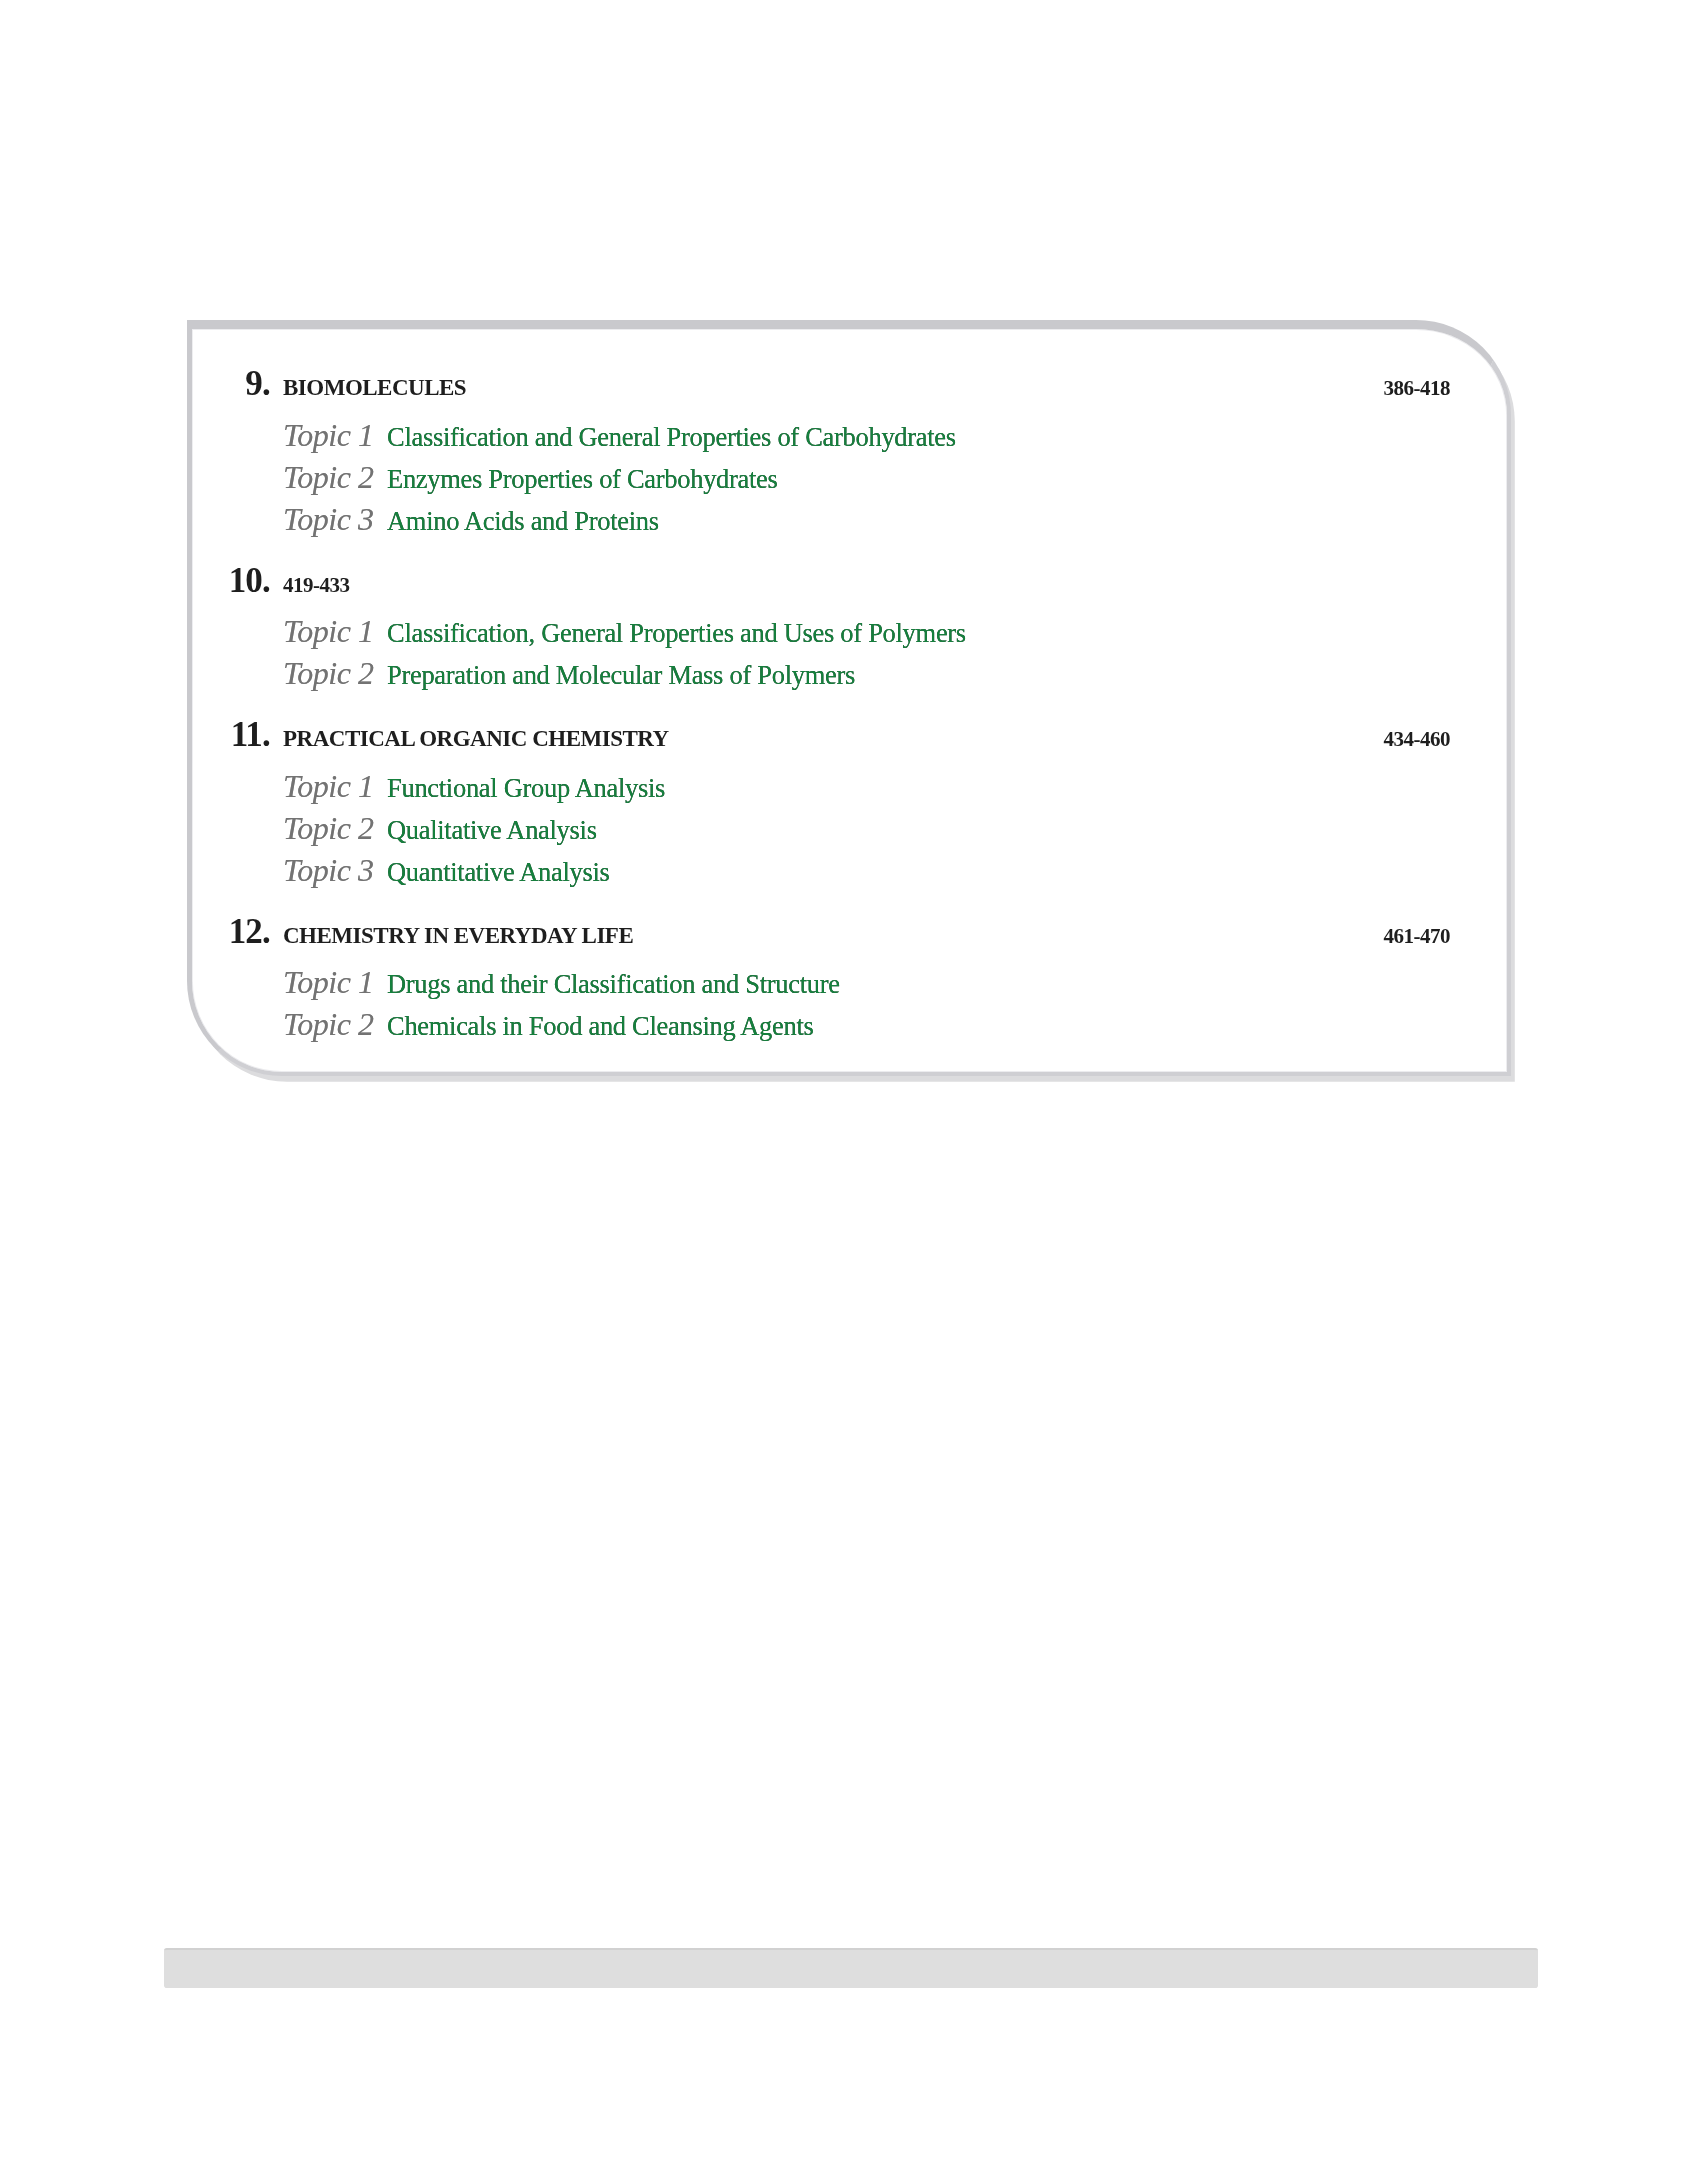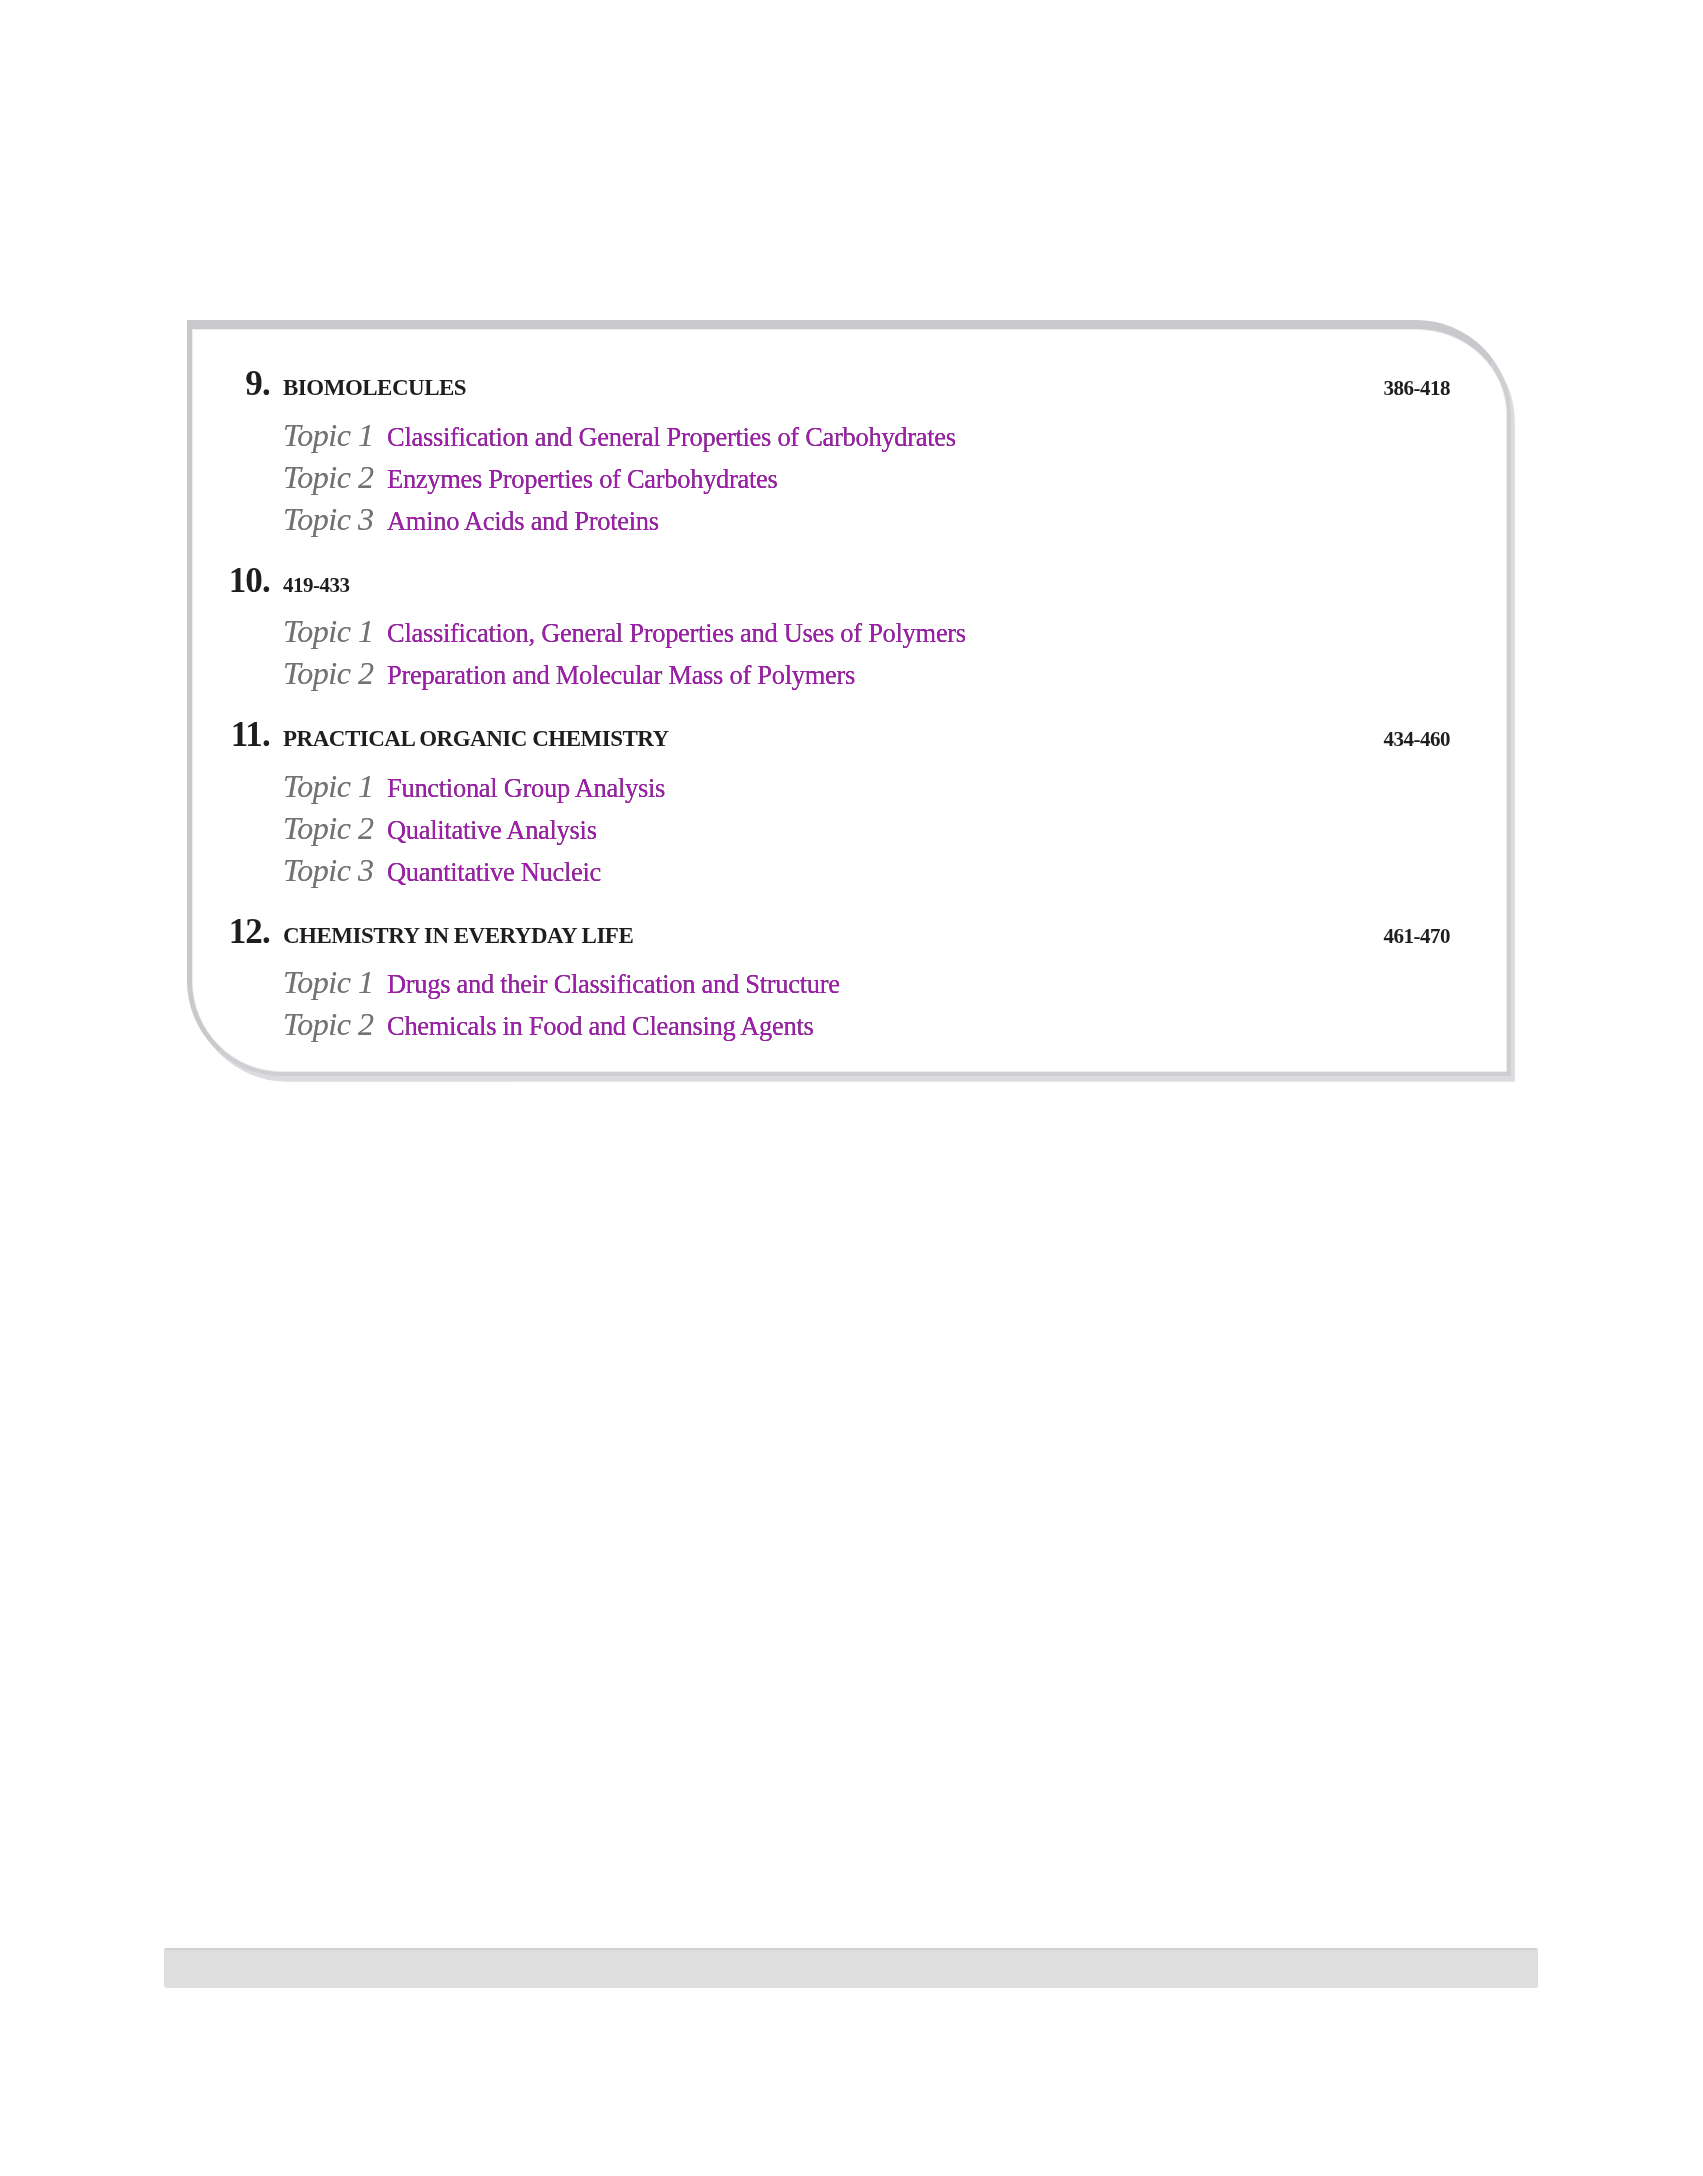--- a/index.html
+++ b/index.html
@@ -66,21 +66,21 @@
     font-size: 32px;
     font-style: italic;
     font-weight: normal;
     color: #737373;
     letter-spacing: -0.5px;
     text-shadow: 0 0 0.5px rgba(141,141,141,0.8);
   }
   .topic-title {
     flex: 1 1 auto;
     font-size: 26.5px;
-    color: #a21caf;
+    color: #15803d;
     letter-spacing: -0.3px;
     text-shadow: 0 0 0.6px rgba(25,25,25,0.85);
   }
   .footer-bar {
     position: absolute;
     left: 164px;
     top: 1948px;
     width: 1374px;
     height: 40px;
     background: #dedede;
@@ -144,21 +144,21 @@
         <div class="topic-row">
           <span class="topic-label">Topic 1</span>
           <span class="topic-title">Functional Group Analysis</span>
         </div>
         <div class="topic-row">
           <span class="topic-label">Topic 2</span>
           <span class="topic-title">Qualitative Analysis</span>
         </div>
         <div class="topic-row">
           <span class="topic-label">Topic 3</span>
-          <span class="topic-title">Quantitative Nucleic</span>
+          <span class="topic-title">Quantitative Analysis</span>
         </div>
       </div>
     </div>
 
     <div class="chapter">
       <div class="chapter-head">
         <span class="chapter-num">12.</span>
         <span class="chapter-title">CHEMISTRY IN EVERYDAY LIFE</span>
         <span class="chapter-pages">461-470</span>
       </div>

